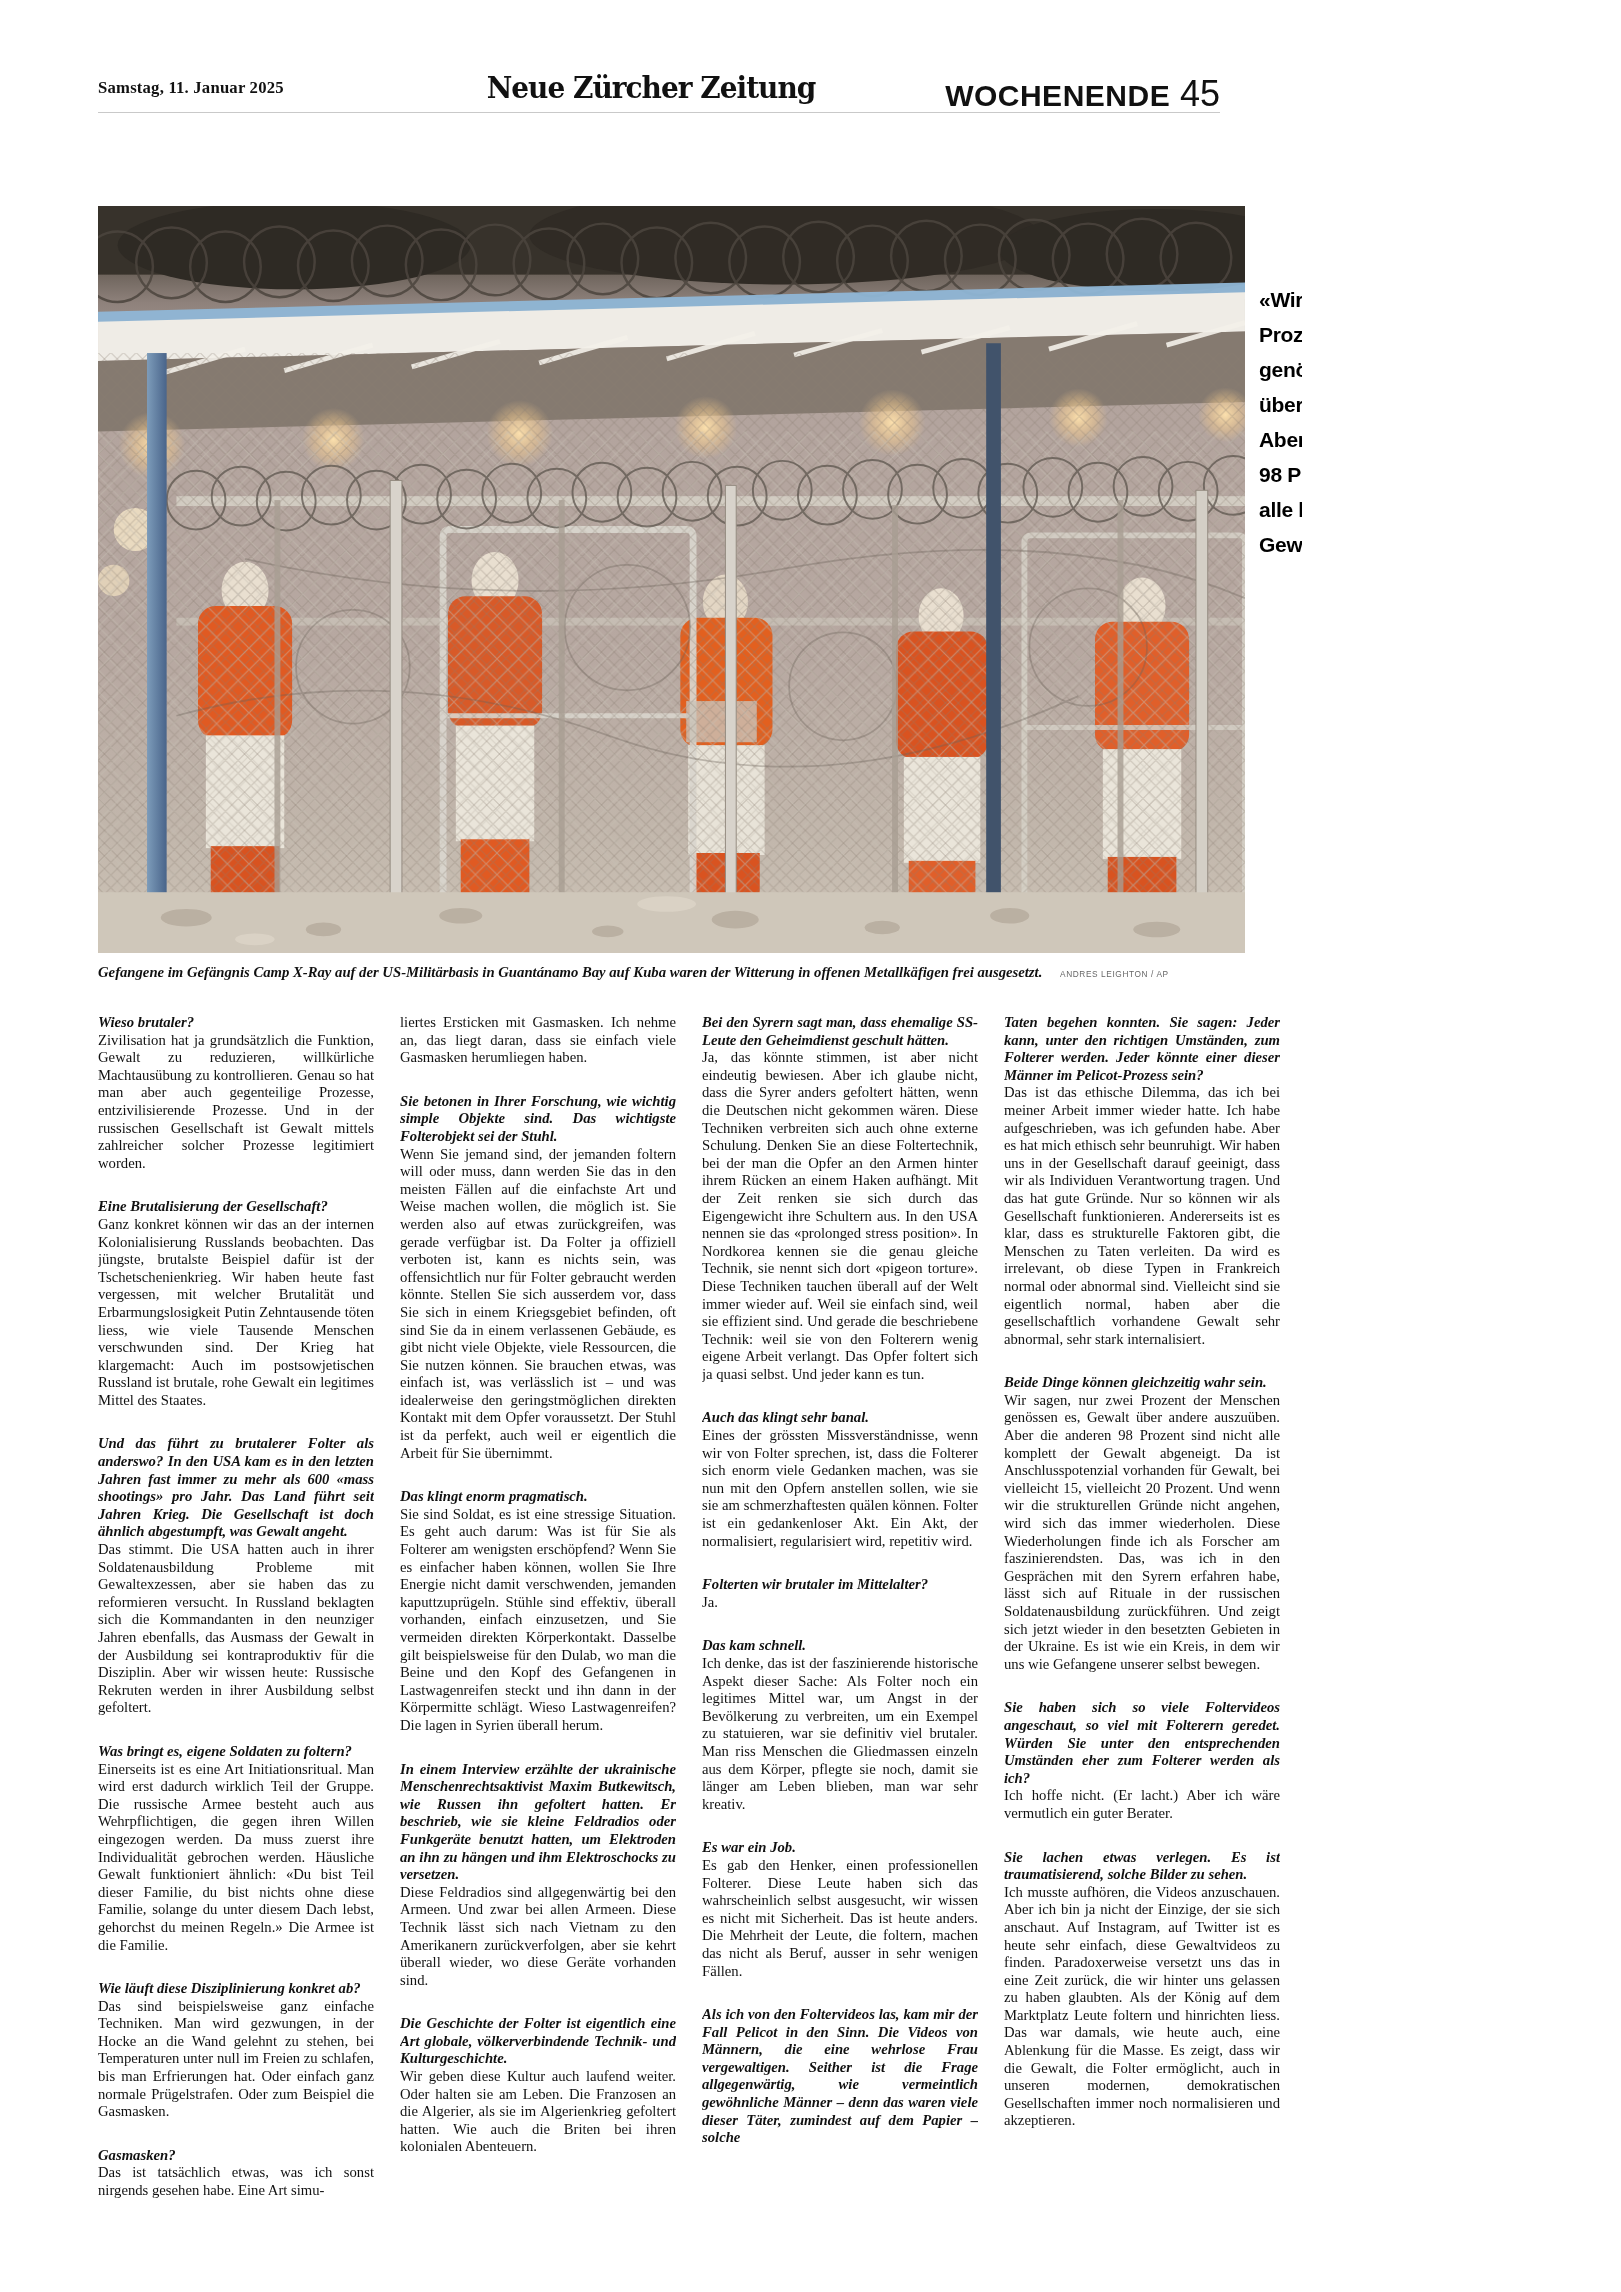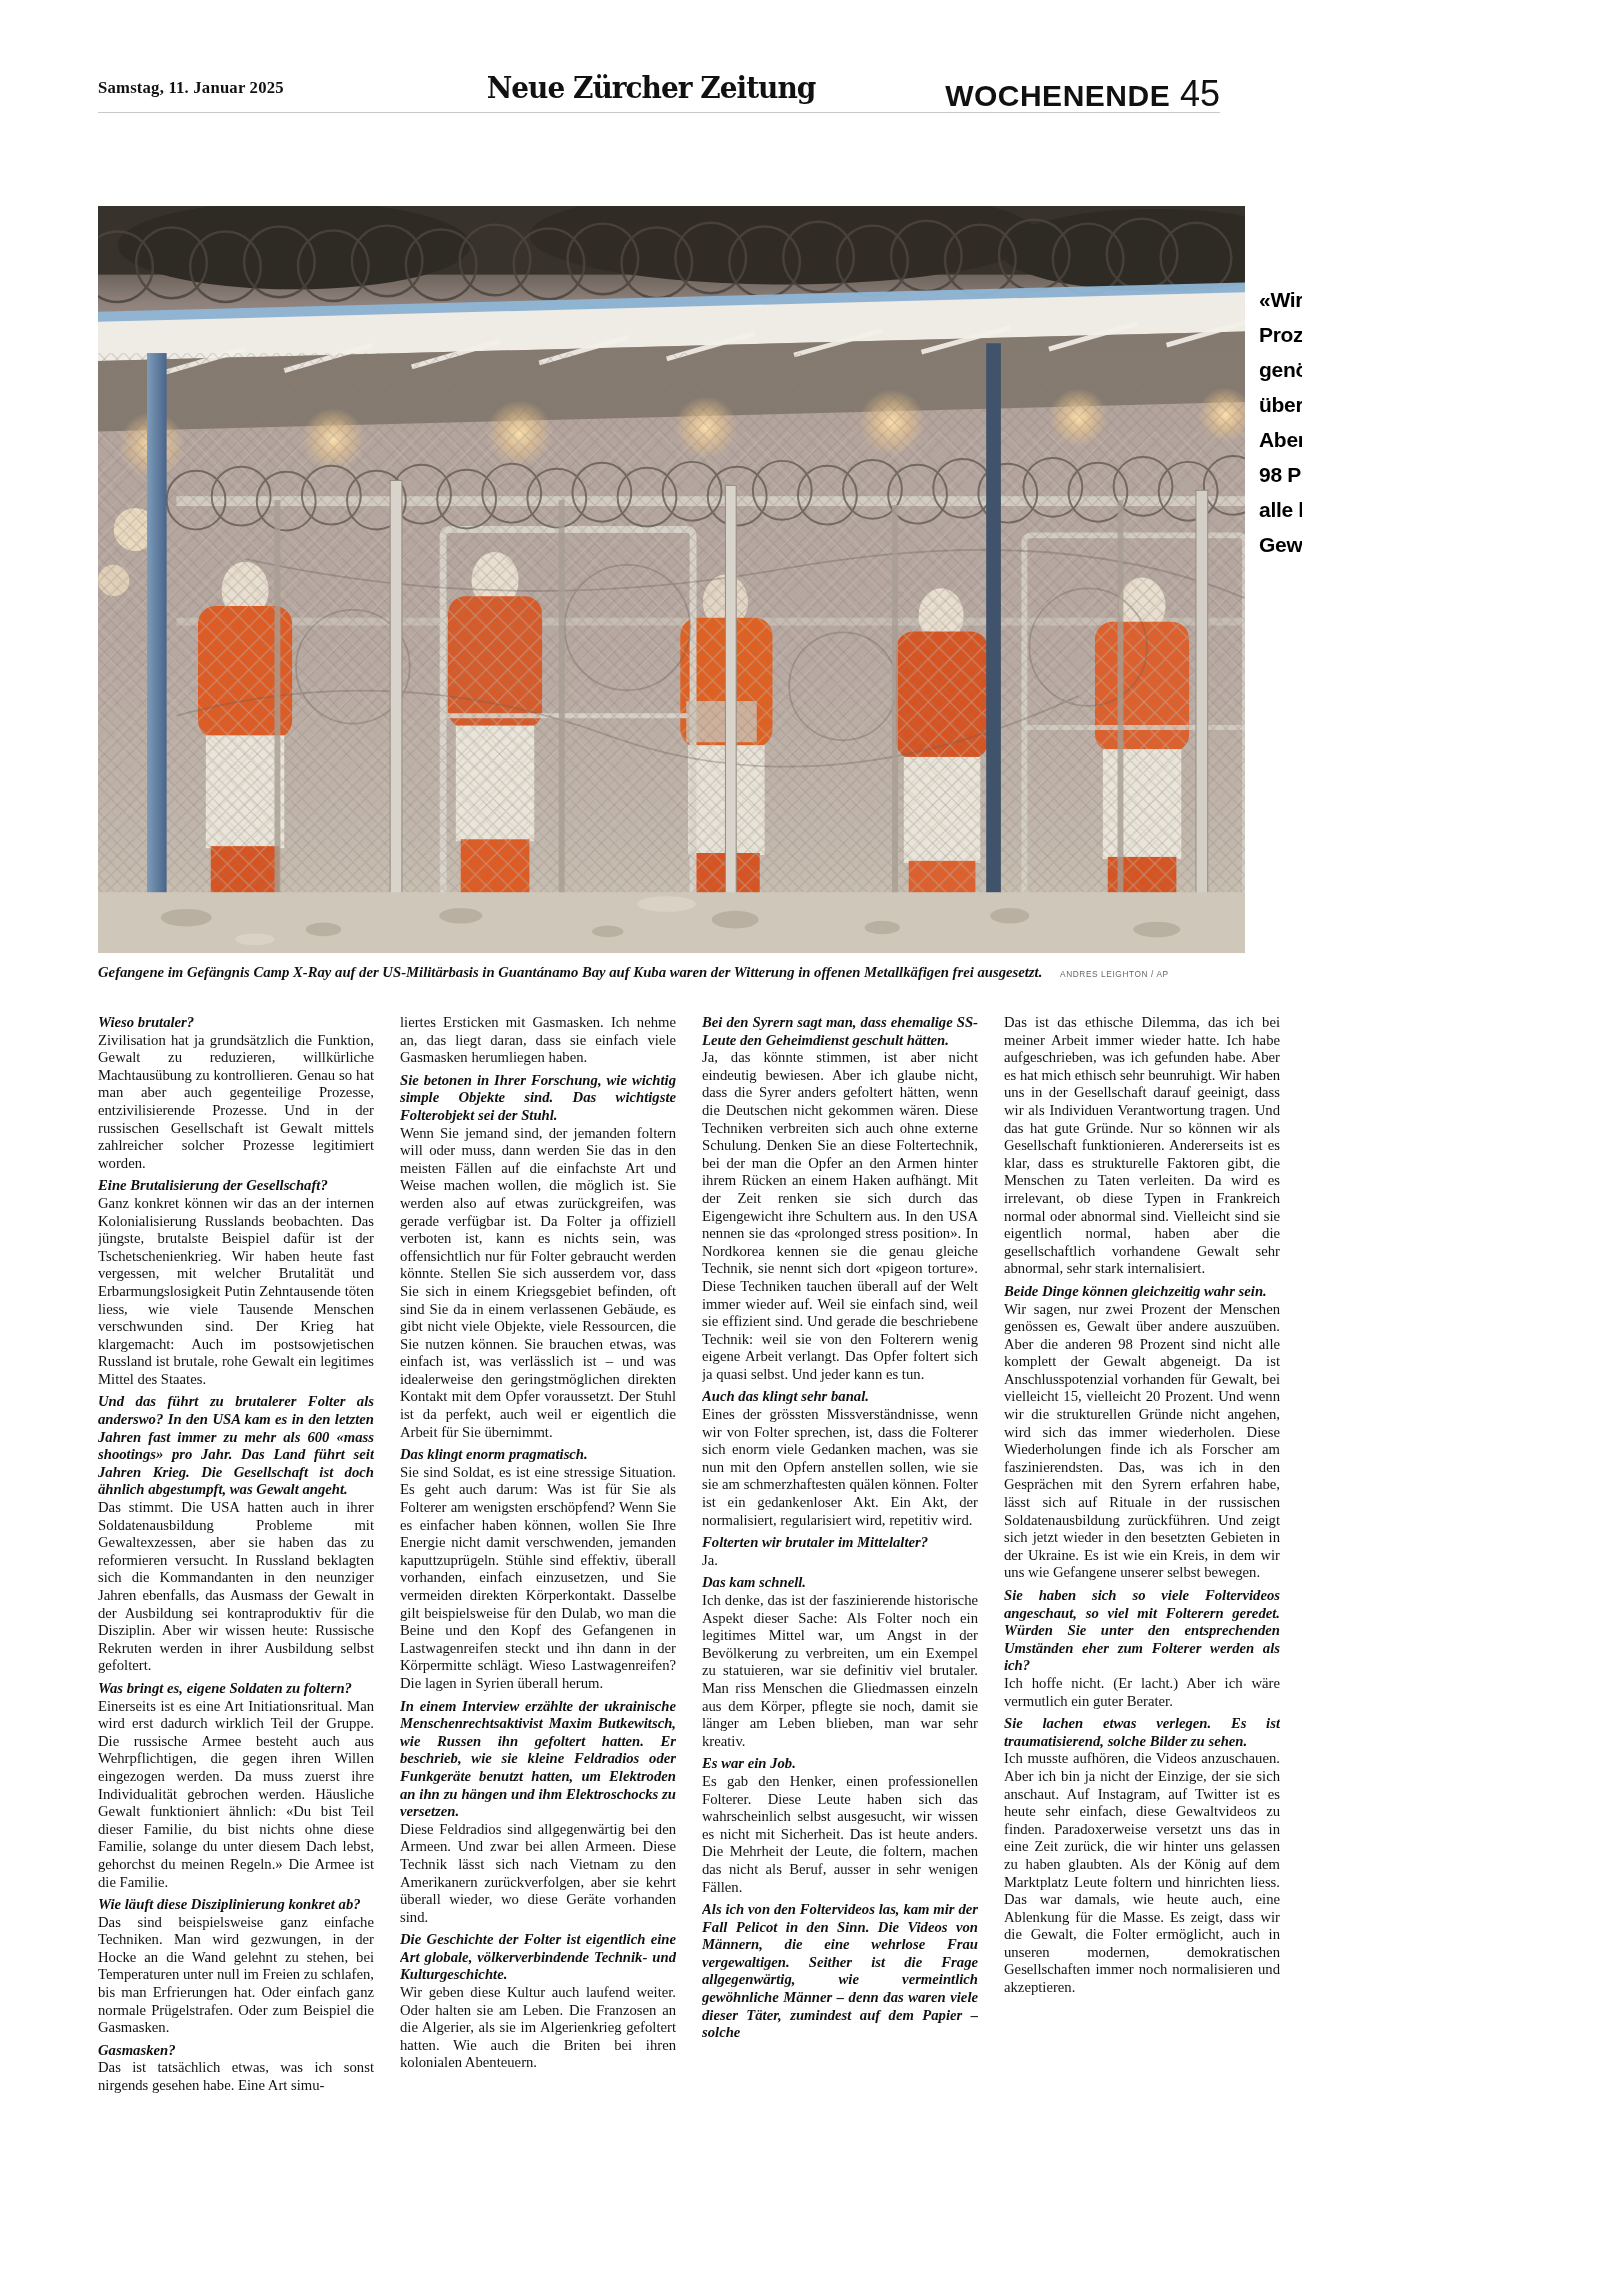--- a/index.html
+++ b/index.html
@@ -27,21 +27,21 @@
   .quote{font-family:"Liberation Sans",sans-serif;font-weight:bold;color:#000;
          letter-spacing:-0.3px;white-space:nowrap;}
   .quote1{position:absolute;left:1259px;top:282px;font-size:21px;line-height:35px;}
   .quote2{font-size:20.6px;line-height:37px;margin-top:451px;}
   
   .columns{position:absolute;left:98px;top:1014px;width:1429px;height:1274px;
            display:flex;gap:26px;}
   .col{width:276px;height:1274px;overflow:hidden;
        font-size:14.7px;line-height:17.6px;text-align:justify;hyphens:auto;}
   .col p{margin:0;}
-  .col p.q{font-weight:bold;font-style:italic;margin-top:5px;}
+  .col p.q{font-weight:bold;font-style:italic;margin-top:26px;}
   .col p.q:first-child{margin-top:0;}
 </style>
 </head>
 <body>
 
 <div class="page">
 
   <div class="hdr-date">Samstag, 11. Januar 2025</div>
   <div class="hdr-masthead">Neue Zürcher Zeitung</div>
   <div class="hdr-section">
@@ -294,20 +294,21 @@
         <p class="a">Eines der grössten Missverständnisse, wenn wir von Folter sprechen, ist, dass die Folterer sich enorm viele Gedanken machen, was sie nun mit den Opfern anstellen sollen, wie sie sie am schmerzhaftesten quälen können. Folter ist ein gedankenloser Akt. Ein Akt, der normalisiert, regularisiert wird, repetitiv wird.</p>
         <p class="q">Folterten wir brutaler im Mittelalter?</p>
         <p class="a">Ja.</p>
         <p class="q">Das kam schnell.</p>
         <p class="a">Ich denke, das ist der faszinierende historische Aspekt dieser Sache: Als Folter noch ein legitimes Mittel war, um Angst in der Bevölkerung zu verbreiten, um ein Exempel zu statuieren, war sie definitiv viel brutaler. Man riss Menschen die Gliedmassen einzeln aus dem Körper, pflegte sie noch, damit sie länger am Leben blieben, man war sehr kreativ.</p>
         <p class="q">Es war ein Job.</p>
         <p class="a">Es gab den Henker, einen professionellen Folterer. Diese Leute haben sich das wahrscheinlich selbst ausgesucht, wir wissen es nicht mit Sicherheit. Das ist heute anders. Die Mehrheit der Leute, die foltern, machen das nicht als Beruf, ausser in sehr wenigen Fällen.</p>
         <p class="q">Als ich von den Foltervideos las, kam mir der Fall Pelicot in den Sinn. Die Videos von Männern, die eine wehrlose Frau vergewaltigen. Seither ist die Frage allgegenwärtig, wie vermeintlich gewöhnliche Männer – denn das waren viele dieser Täter, zumindest auf dem Papier – solche</p>
       </div>
     <div class="col">
+        <p class="q">Taten begehen konnten. Sie sagen: Jeder kann, unter den richtigen Umständen, zum Folterer werden. Jeder könnte einer dieser Männer im Pelicot-Prozess sein?</p>
         <p class="a">Das ist das ethische Dilemma, das ich bei meiner Arbeit immer wieder hatte. Ich habe aufgeschrieben, was ich gefunden habe. Aber es hat mich ethisch sehr beunruhigt. Wir haben uns in der Gesellschaft darauf geeinigt, dass wir als Individuen Verantwortung tragen. Und das hat gute Gründe. Nur so können wir als Gesellschaft funktionieren. Andererseits ist es klar, dass es strukturelle Faktoren gibt, die Menschen zu Taten verleiten. Da wird es irrelevant, ob diese Typen in Frankreich normal oder abnormal sind. Vielleicht sind sie eigentlich normal, haben aber die gesellschaftlich vorhandene Gewalt sehr abnormal, sehr stark internalisiert.</p>
         <p class="q">Beide Dinge können gleichzeitig wahr sein.</p>
         <p class="a">Wir sagen, nur zwei Prozent der Menschen genössen es, Gewalt über andere auszuüben. Aber die anderen 98 Prozent sind nicht alle komplett der Gewalt abgeneigt. Da ist Anschlusspotenzial vorhanden für Gewalt, bei vielleicht 15, vielleicht 20 Prozent. Und wenn wir die strukturellen Gründe nicht angehen, wird sich das immer wiederholen. Diese Wiederholungen finde ich als Forscher am faszinierendsten. Das, was ich in den Gesprächen mit den Syrern erfahren habe, lässt sich auf Rituale in der russischen Soldatenausbildung zurückführen. Und zeigt sich jetzt wieder in den besetzten Gebieten in der Ukraine. Es ist wie ein Kreis, in dem wir uns wie Gefangene unserer selbst bewegen.</p>
         <p class="q">Sie haben sich so viele Foltervideos angeschaut, so viel mit Folterern geredet. Würden Sie unter den entsprechenden Umständen eher zum Folterer werden als ich?</p>
         <p class="a">Ich hoffe nicht. (Er lacht.) Aber ich wäre vermutlich ein guter Berater.</p>
         <p class="q">Sie lachen etwas verlegen. Es ist traumatisierend, solche Bilder zu sehen.</p>
         <p class="a">Ich musste aufhören, die Videos anzuschauen. Aber ich bin ja nicht der Einzige, der sie sich anschaut. Auf Instagram, auf Twitter ist es heute sehr einfach, diese Gewaltvideos zu finden. Paradoxerweise versetzt uns das in eine Zeit zurück, die wir hinter uns gelassen zu haben glaubten. Als der König auf dem Marktplatz Leute foltern und hinrichten liess. Das war damals, wie heute auch, eine Ablenkung für die Masse. Es zeigt, dass wir die Gewalt, die Folter ermöglicht, auch in unseren modernen, demokratischen Gesellschaften immer noch normalisieren und akzeptieren.</p>
       </div>
   </main>
 

